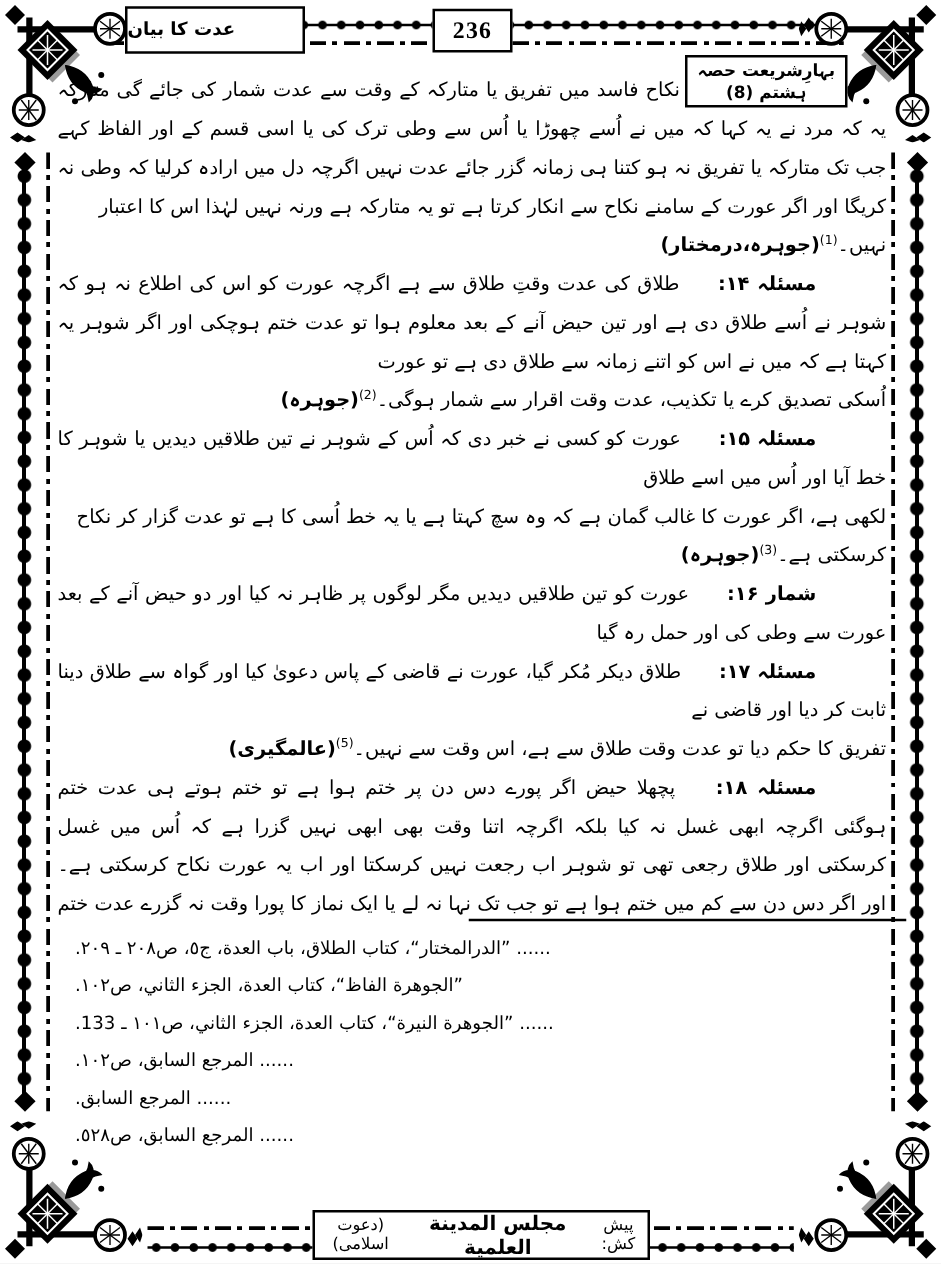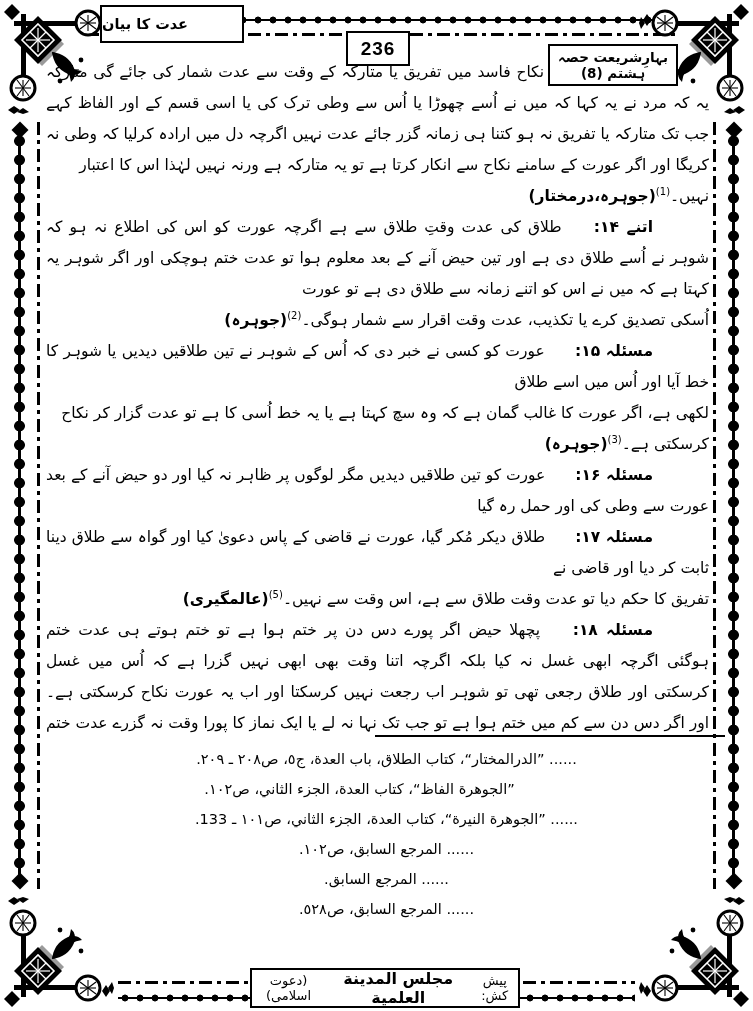--- a/index.html
+++ b/index.html
@@ -44,37 +44,37 @@
     transform:rotate(45deg);
   }
   .bead-v::before{top:-8px;} .bead-v::after{bottom:-8px;}
   
   .cartouche{
     position:absolute;z-index:6;background:#fff;border:2.2px solid #000;
     display:flex;align-items:center;justify-content:center;
     direction:rtl;text-align:center;
   }
   .hbox-right{left:548px;top:4px;width:126px;height:38px;font-size:13.5px;font-weight:bold;margin-top:40px;}
-  .hbox-center{left:346px;top:7px;width:60px;height:31px;font-size:19px;font-weight:bold;letter-spacing:1px;font-family:Liberation Sans, sans-serif;margin-top:24px;}
+  .hbox-center{left:346px;top:7px;width:60px;height:31px;font-size:19px;font-weight:bold;letter-spacing:1px;font-family:Liberation Serif, serif;}
   .hbox-left{left:100px;top:5px;width:140px;height:34px;font-size:14.5px;font-weight:bold;justify-content:flex-end;}
   
   .body-text{
     position:absolute;top:57px;left:46px;right:44px;height:678px;
     direction:rtl;overflow:hidden;z-index:2;
   }
   .masla{margin:0;font-size:15.5px;line-height:31px;text-align:justify;text-indent:56px;}
   .masla .plabel{font-weight:bold;margin-left:25px;}
   .ptail{font-size:15.5px;line-height:31px;text-align:right;direction:rtl;}
   .ptail sup{font-size:10px;line-height:0;}
   .ptail .src{font-weight:bold;}
   
   .fn-rule{position:absolute;top:735px;right:28px;width:350px;height:2px;background:#000;z-index:2;}
   .footnotes{
     position:absolute;top:744px;right:40px;left:60px;z-index:2;
-    direction:rtl;text-align:center;font-size:14.5px;line-height:30px;
+    direction:rtl;text-align:left;font-size:14.5px;line-height:30px;
   }
   .fn-line{white-space:nowrap;}
   .fn-line.indent{padding-right:54px;}
   
   .fbox{left:250px;top:968px;width:266px;height:36px;z-index:6;font-size:13px;gap:2px;}
   .fbox .pub{font-weight:bold;font-size:16px;}
 </style>
 </head>
 <body>
 
@@ -243,27 +243,27 @@
   </div>
   <div class="cartouche hbox-left">
     <span>عدت کا بیان</span>
   </div>
 
   <div class="body-text">
 
     <p class="masla"><b class="plabel">مسئلہ ۱۳:</b> <span>نکاح فاسد میں تفریق یا متارکہ کے وقت سے عدت شمار کی جائے گی متارکہ یہ کہ مرد نے یہ کہا کہ میں نے اُسے چھوڑا یا اُس سے وطی ترک کی یا اسی قسم کے اور الفاظ کہے جب تک متارکہ یا تفریق نہ ہو کتنا ہی زمانہ گزر جائے عدت نہیں اگرچہ دل میں ارادہ کرلیا کہ وطی نہ کریگا اور اگر عورت کے سامنے نکاح سے انکار کرتا ہے تو یہ متارکہ ہے ورنہ نہیں لہٰذا اس کا اعتبار</span></p>
     <div class="ptail"><span>نہیں۔</span><sup>(1)</sup><span class="src">(جوہرہ،درمختار)</span></div>
 
-    <p class="masla"><b class="plabel">اتنے ۱۴:</b> <span>طلاق کی عدت وقتِ طلاق سے ہے اگرچہ عورت کو اس کی اطلاع نہ ہو کہ شوہر نے اُسے طلاق دی ہے اور تین حیض آنے کے بعد معلوم ہوا تو عدت ختم ہوچکی اور اگر شوہر یہ کہتا ہے کہ میں نے اس کو اتنے زمانہ سے طلاق دی ہے تو عورت</span></p>
+    <p class="masla"><b class="plabel">مسئلہ ۱۴:</b> <span>طلاق کی عدت وقتِ طلاق سے ہے اگرچہ عورت کو اس کی اطلاع نہ ہو کہ شوہر نے اُسے طلاق دی ہے اور تین حیض آنے کے بعد معلوم ہوا تو عدت ختم ہوچکی اور اگر شوہر یہ کہتا ہے کہ میں نے اس کو اتنے زمانہ سے طلاق دی ہے تو عورت</span></p>
     <div class="ptail"><span>اُسکی تصدیق کرے یا تکذیب، عدت وقت اقرار سے شمار ہوگی۔</span><sup>(2)</sup><span class="src">(جوہرہ)</span></div>
 
     <p class="masla"><b class="plabel">مسئلہ ۱۵:</b> <span>عورت کو کسی نے خبر دی کہ اُس کے شوہر نے تین طلاقیں دیدیں یا شوہر کا خط آیا اور اُس میں اسے طلاق</span></p>
     <div class="ptail"><span>لکھی ہے، اگر عورت کا غالب گمان ہے کہ وہ سچ کہتا ہے یا یہ خط اُسی کا ہے تو عدت گزار کر نکاح کرسکتی ہے۔</span><sup>(3)</sup><span class="src">(جوہرہ)</span></div>
 
-    <p class="masla"><b class="plabel">مسئلہ ۱۶:</b> <span>عورت کو تین طلاقیں دیدیں مگر لوگوں پر ظاہر نہ کیا اور دو حیض آنے کے بعد عورت سے وطی کی اور حمل رہ گیا</span></p>
+    <p class="masla"><b class="plabel">شمار ۱۶:</b> <span>عورت کو تین طلاقیں دیدیں مگر لوگوں پر ظاہر نہ کیا اور دو حیض آنے کے بعد عورت سے وطی کی اور حمل رہ گیا</span></p>
 
     <p class="masla"><b class="plabel">مسئلہ ۱۷:</b> <span>طلاق دیکر مُکر گیا، عورت نے قاضی کے پاس دعویٰ کیا اور گواہ سے طلاق دینا ثابت کر دیا اور قاضی نے</span></p>
     <div class="ptail"><span>تفریق کا حکم دیا تو عدت وقت طلاق سے ہے، اس وقت سے نہیں۔</span><sup>(5)</sup><span class="src">(عالمگیری)</span></div>
 
     <p class="masla"><b class="plabel">مسئلہ ۱۸:</b> <span>پچھلا حیض اگر پورے دس دن پر ختم ہوا ہے تو ختم ہوتے ہی عدت ختم ہوگئی اگرچہ ابھی غسل نہ کیا بلکہ اگرچہ اتنا وقت بھی ابھی نہیں گزرا ہے کہ اُس میں غسل کرسکتی اور طلاق رجعی تھی تو شوہر اب رجعت نہیں کرسکتا اور اب یہ عورت نکاح کرسکتی ہے۔ اور اگر دس دن سے کم میں ختم ہوا ہے تو جب تک نہا نہ لے یا ایک نماز کا پورا وقت نہ گزرے عدت ختم نہ ہوگی یہ</span></p>
 
   </div>
 
   <div class="fn-rule"></div>
   <div class="footnotes">

